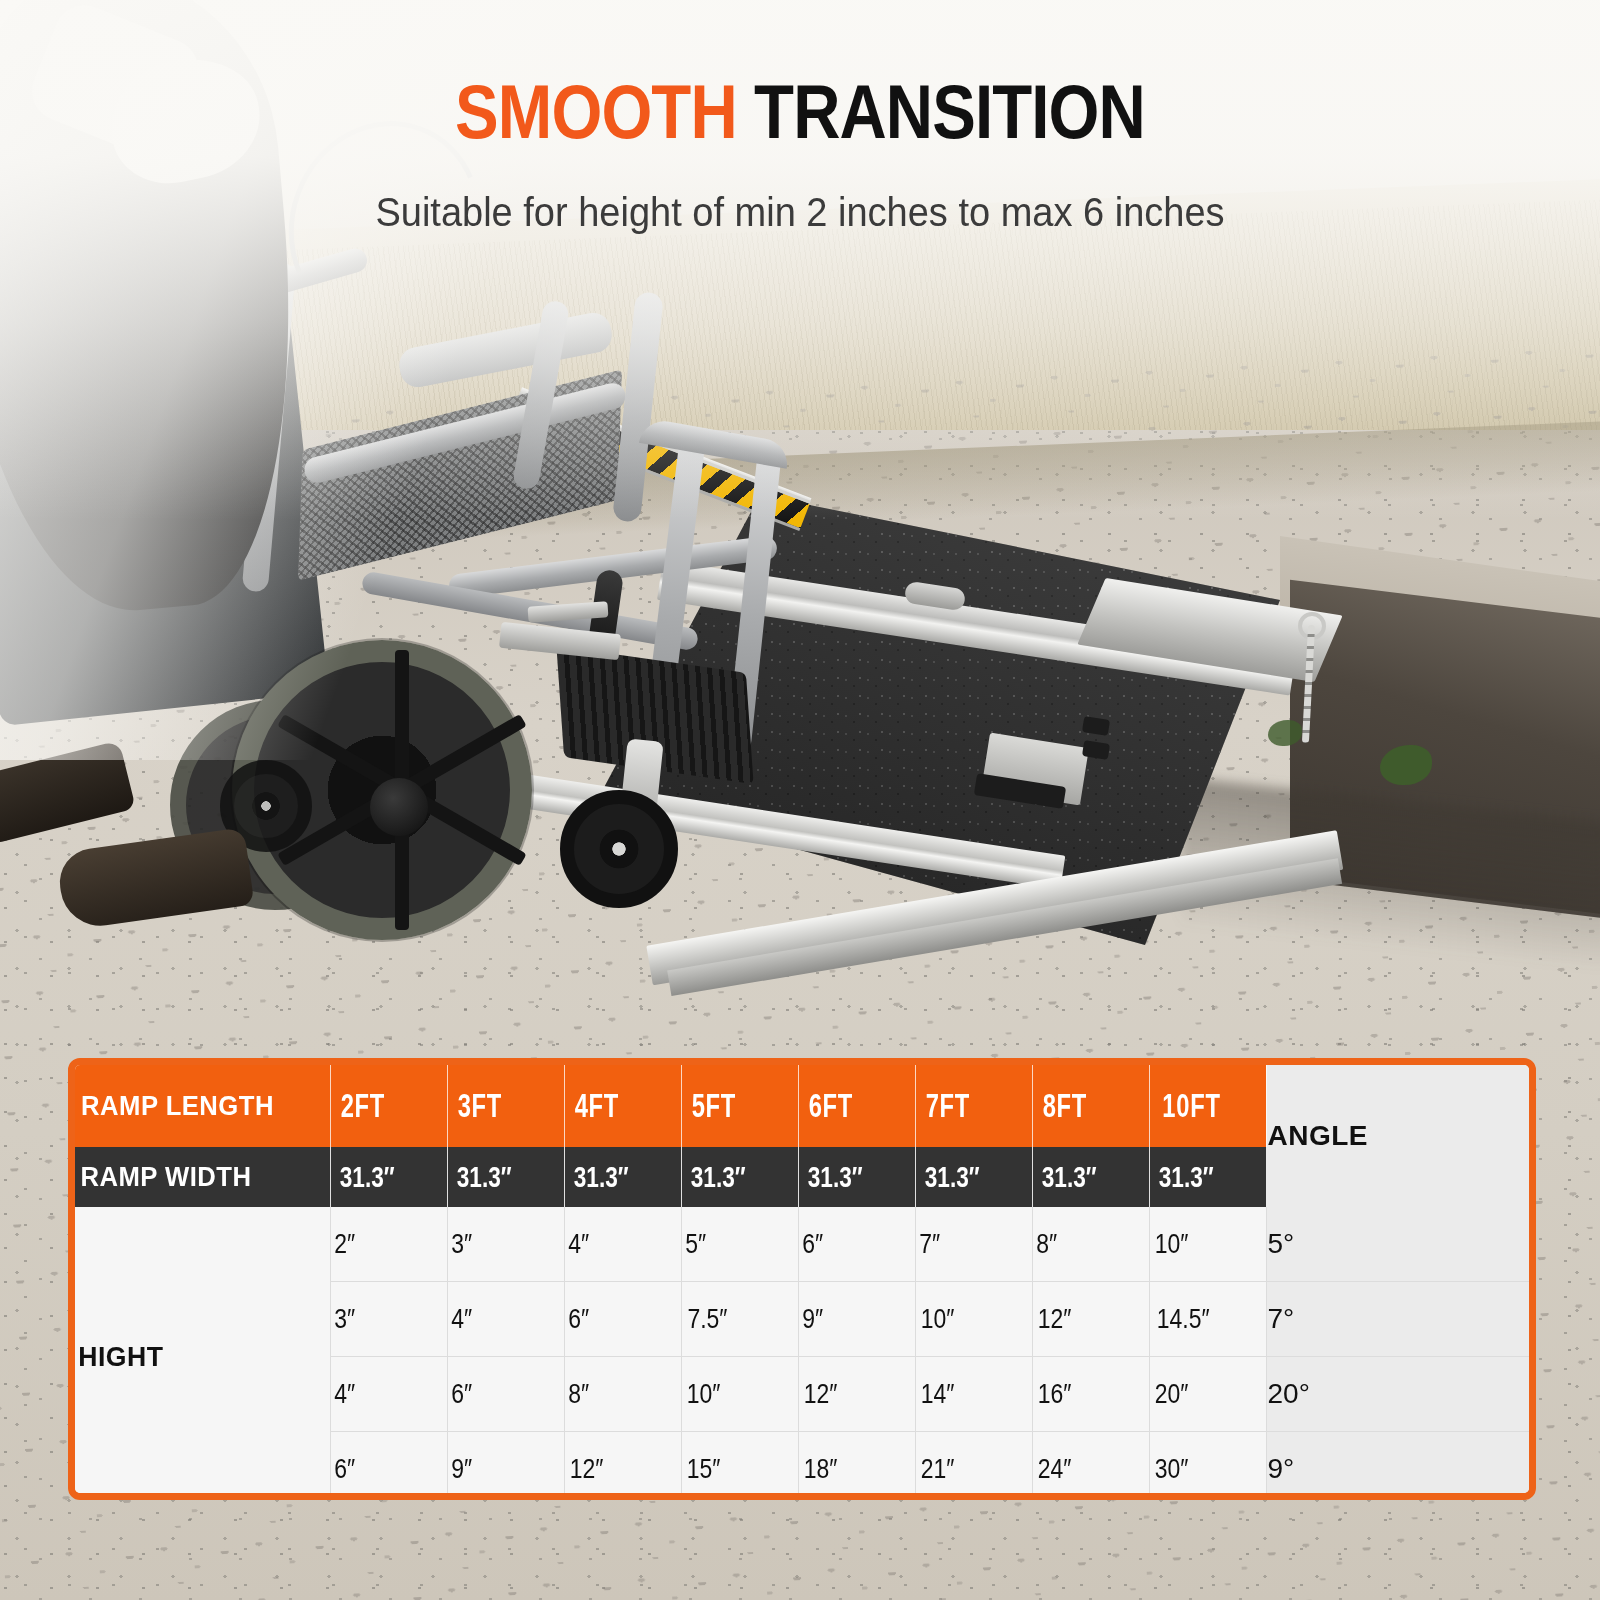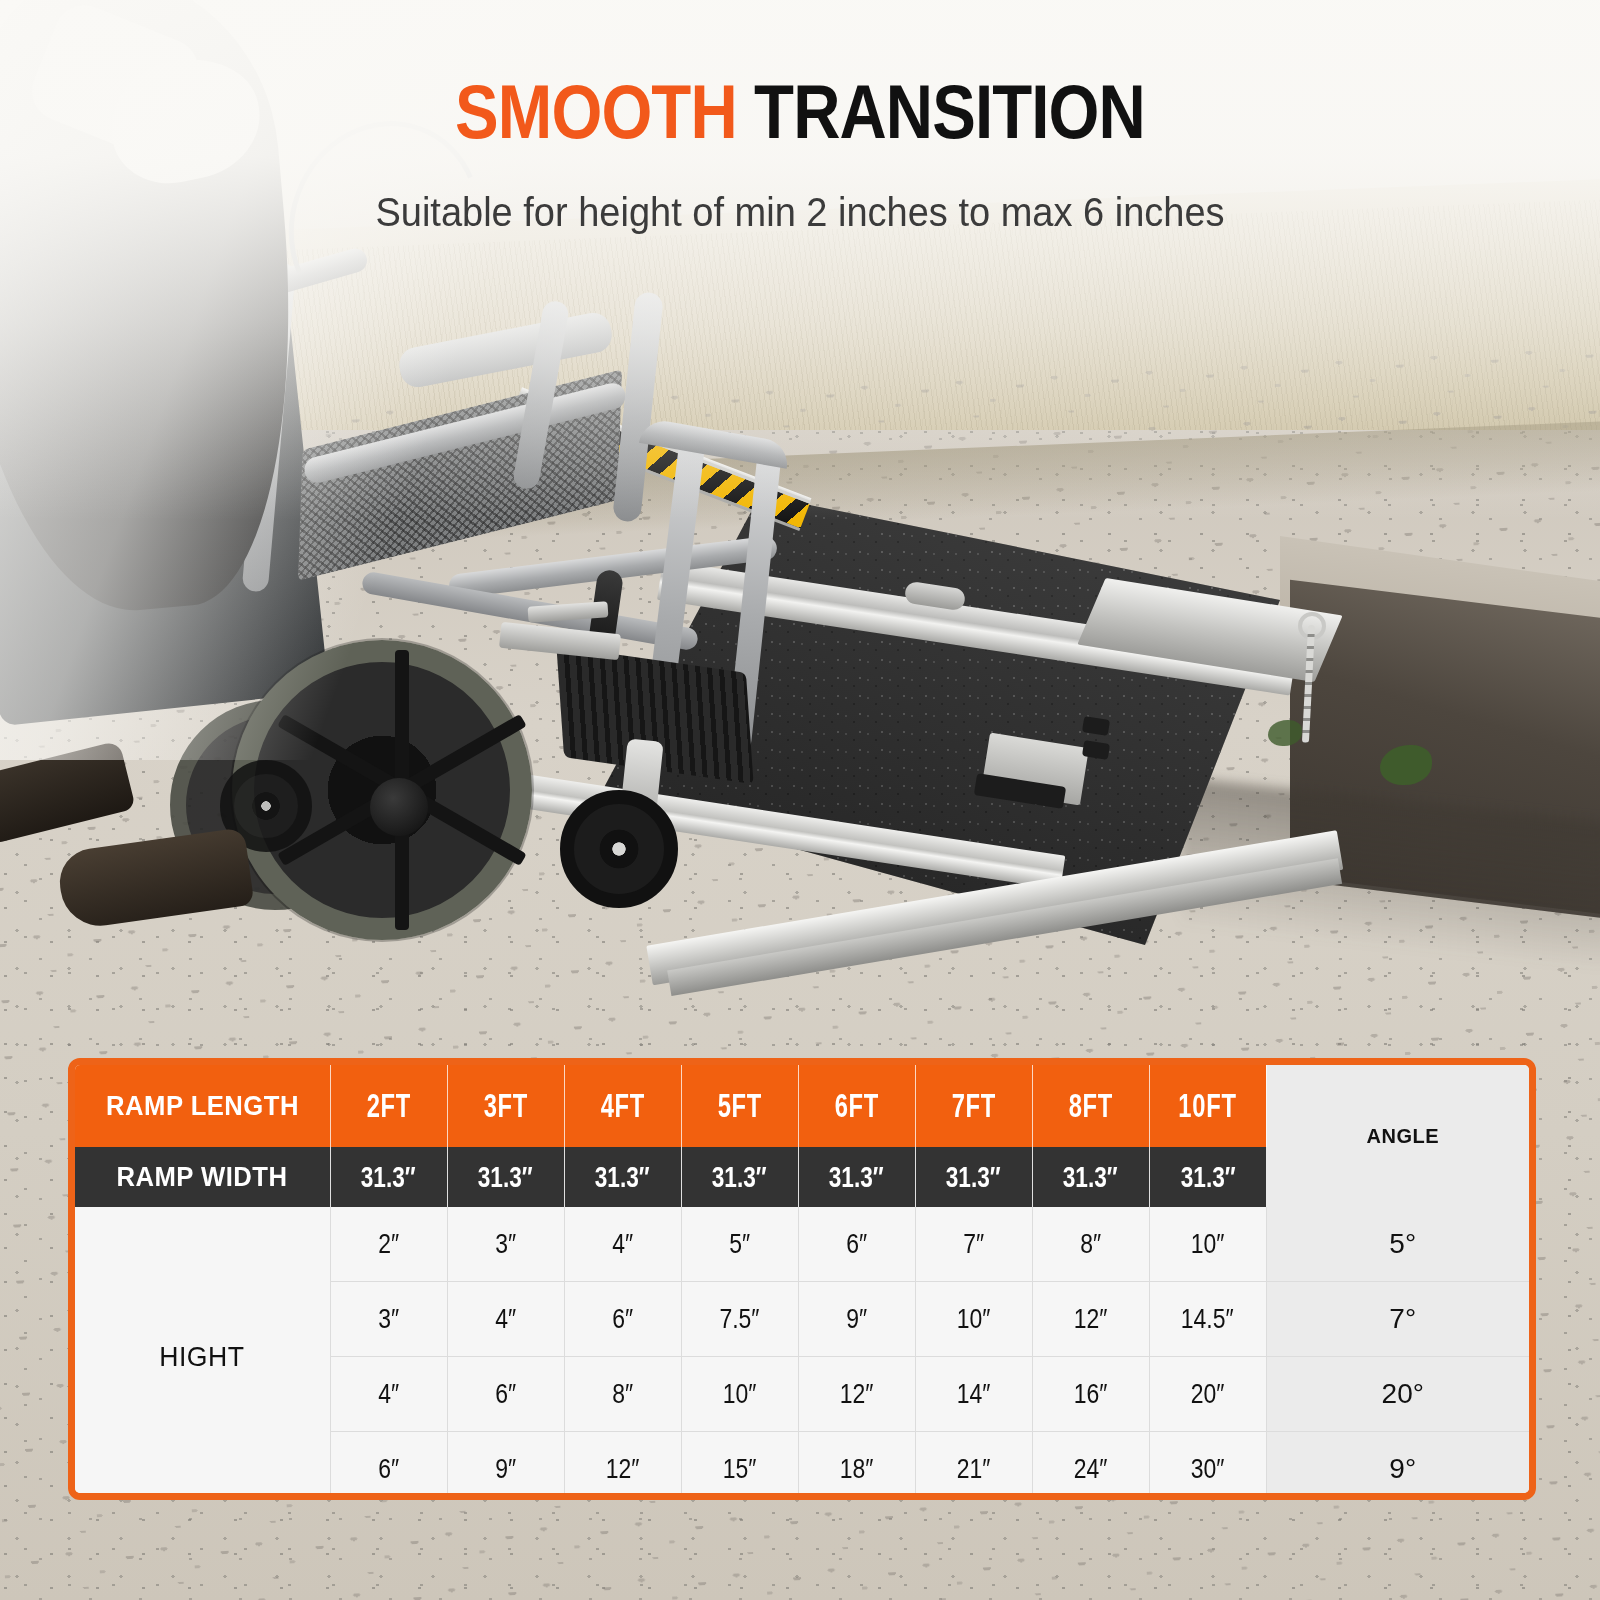--- a/index.html
+++ b/index.html
@@ -255,52 +255,52 @@
     transform:scaleX(.95);
   }
 
   
   .table-wrap{
     position:absolute;left:68px;top:1058px;width:1468px;height:442px;
     border:7px solid #ee6318;border-radius:12px;overflow:hidden;
     background:#f6f6f6;box-sizing:border-box;
   }
   table.spec{width:100%;height:100%;border-collapse:collapse;table-layout:fixed;}
-  table.spec td{text-align:center;vertical-align:middle;}
+  table.spec td{text-align:left;vertical-align:middle;}
   .c-label{width:255px;}
   .c-dim{width:117px;}
   .c-angle{width:273px;}
 
   .hdr-orange td{background:#f2600f;color:#fff;font-weight:700;height:80px;
     border-right:1px solid rgba(255,255,255,.75);}
   .hdr-orange td:last-child{border-right:none;}
   .hdr-dark td{background:#333333;color:#fff;font-weight:700;height:58px;
     border-right:1px solid rgba(255,255,255,.85);}
   .hdr-dark td:last-child{border-right:none;}
 
   .lbl-big{font-size:27px;letter-spacing:.5px;transform:scaleX(.95);display:inline-block;}
   .ft{font-size:33px;transform:scaleX(.72);display:inline-block;letter-spacing:1px;}
   .wid{font-size:29px;transform:scaleX(.78);display:inline-block;}
 
   .angle-head{
     background:#ebebeb !important;color:#111 !important;font-weight:700;
     border-right:none !important;border-left:none !important;
   }
-  .angle-head span{font-size:20px;letter-spacing:.5px;margin-top:39px;}
+  .angle-head span{font-size:28px;letter-spacing:.5px;margin-top:39px;}
 
   tr.body-row td{
     background:#f6f6f6;color:#111;height:72px;font-size:28px;
     border-right:1px solid #dcdcdc;border-top:1px solid #dcdcdc;
   }
   tr.body-row td.val span{transform:scaleX(.82);display:inline-block;}
   tr.body-row td.ang{background:#ebebeb;border-right:none;}
   tr.body-row td:last-child{border-right:none;}
   tr.body-row.first td{border-top:none;}
   td.hight-cell{
-    background:#f6f6f6 !important;font-weight:400;font-size:27px;
+    background:#f6f6f6 !important;font-weight:700;font-size:27px;
     letter-spacing:.5px;border-top:none !important;
   }
   td.hight-cell span{transform:scaleX(.95);display:inline-block;}
 </style>
 </head>
 <body>
 
 <div id="page">
 
   <div class="photo">

